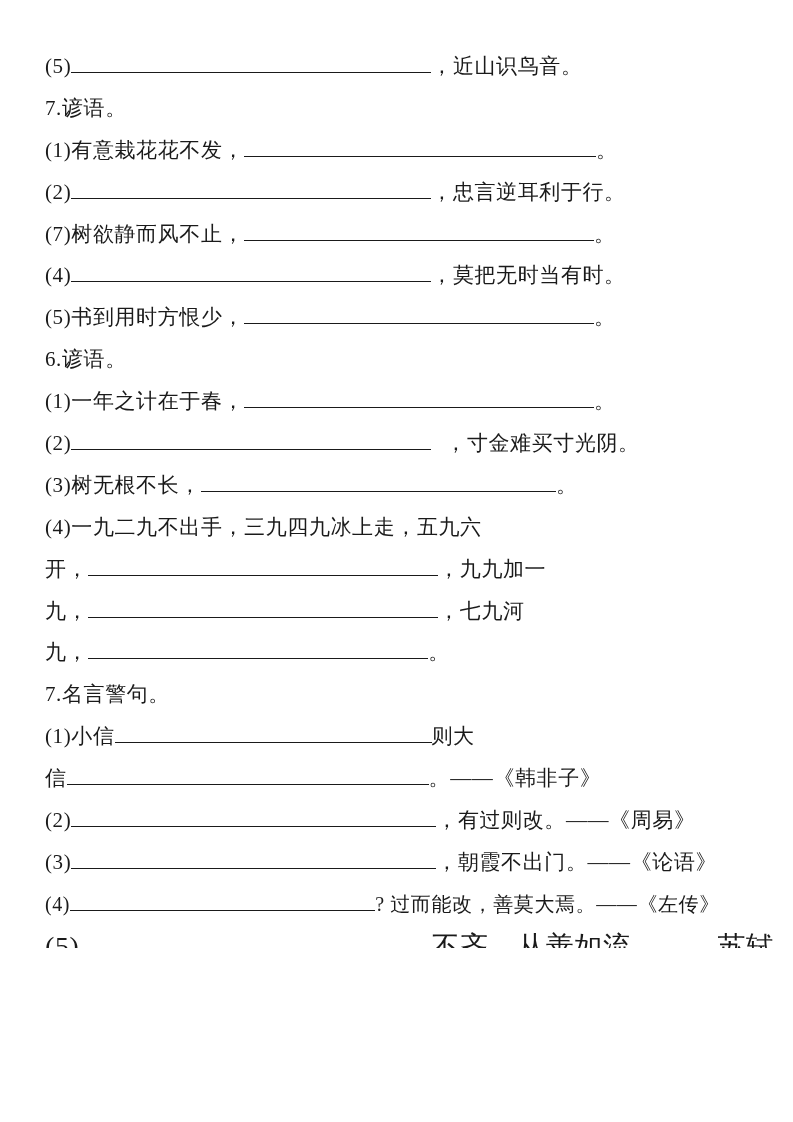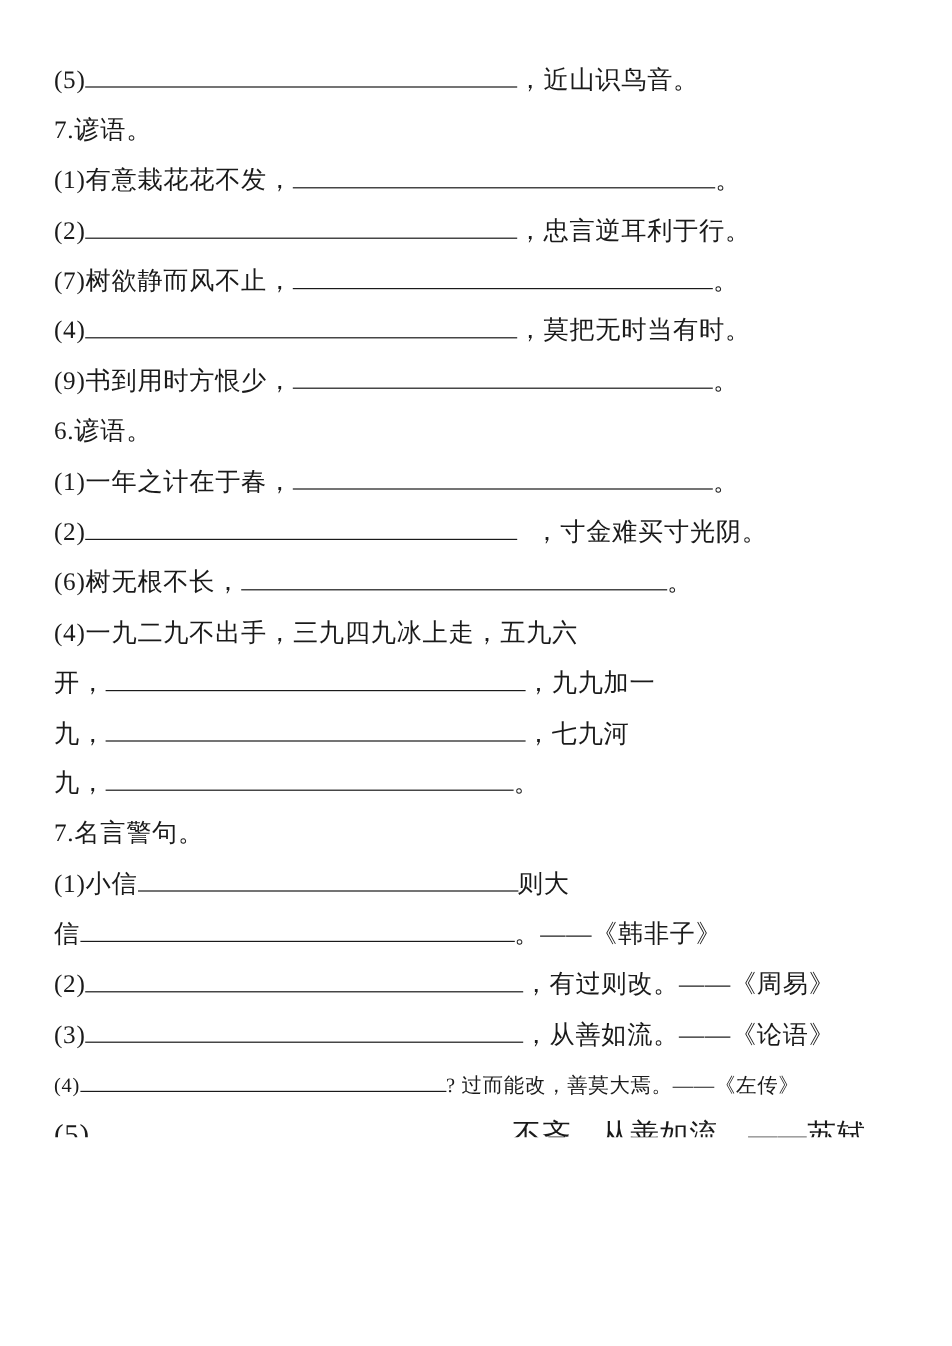--- a/index.html
+++ b/index.html
@@ -18,22 +18,22 @@
     color: #1a1a1a;
   }
   .line {
     height: 41.9px;
     line-height: 41.9px;
     font-size: 21px;
     letter-spacing: 0.6px;
     white-space: nowrap;
     color: #1a1a1a;
   }
-  .line.small { font-size: 17px; }
-  .line.medium { font-size: 24px; }
+  .line.small { font-size: 20px; }
+  .line.medium { font-size: 28px; }
   .blank {
     display: inline-block;
     height: 1em;
     border-bottom: 1.5px solid #1a1a1a;
     vertical-align: baseline;
   }
   .blank.gap-after { margin-right: 14px; }
 </style>
 </head>
 <body>
@@ -58,37 +58,37 @@
 
   <div class="line">
     <span>(7)树欲静而风不止，</span><span class="blank" style="width:350px"></span><span>。</span>
   </div>
 
   <div class="line">
     <span>(4)</span><span class="blank" style="width:360px"></span><span>，莫把无时当有时。</span>
   </div>
 
   <div class="line">
-    <span>(9)书到用时方恨少，</span><span class="blank" style="width:350px"></span><span>。</span>
+    <span>(5)书到用时方恨少，</span><span class="blank" style="width:350px"></span><span>。</span>
   </div>
 
   <div class="line">
     <span>6.谚语。</span>
   </div>
 
   <div class="line">
     <span>(1)一年之计在于春，</span><span class="blank" style="width:350px"></span><span>。</span>
   </div>
 
   <div class="line">
     <span>(2)</span><span class="blank gap-after" style="width:360px"></span><span>，寸金难买寸光阴。</span>
   </div>
 
   <div class="line">
-    <span>(6)树无根不长，</span><span class="blank" style="width:355px"></span><span>。</span>
+    <span>(3)树无根不长，</span><span class="blank" style="width:355px"></span><span>。</span>
   </div>
 
   <div class="line">
     <span>(4)一九二九不出手，三九四九冰上走，五九六</span>
   </div>
 
   <div class="line">
     <span>开，</span><span class="blank" style="width:350px"></span><span>，九九加一</span>
   </div>
 
@@ -111,21 +111,21 @@
 
   <div class="line">
     <span>信</span><span class="blank" style="width:362px"></span><span>。——《韩非子》</span>
   </div>
 
   <div class="line">
     <span>(2)</span><span class="blank" style="width:365px"></span><span>，有过则改。——《周易》</span>
   </div>
 
   <div class="line">
-    <span>(3)</span><span class="blank" style="width:365px"></span><span>，从善如流。——《论语》</span>
+    <span>(3)</span><span class="blank" style="width:365px"></span><span>，朝霞不出门。——《论语》</span>
   </div>
 
   <div class="line small">
     <span>(4)</span><span class="blank" style="width:305px"></span><span>? 过而能改，善莫大焉。——《左传》</span>
   </div>
 
   <div class="line medium">
     <span>(5)</span><span class="blank" style="width:352px"></span><span>不吝，从善如流。——苏轼</span>
   </div>
 

